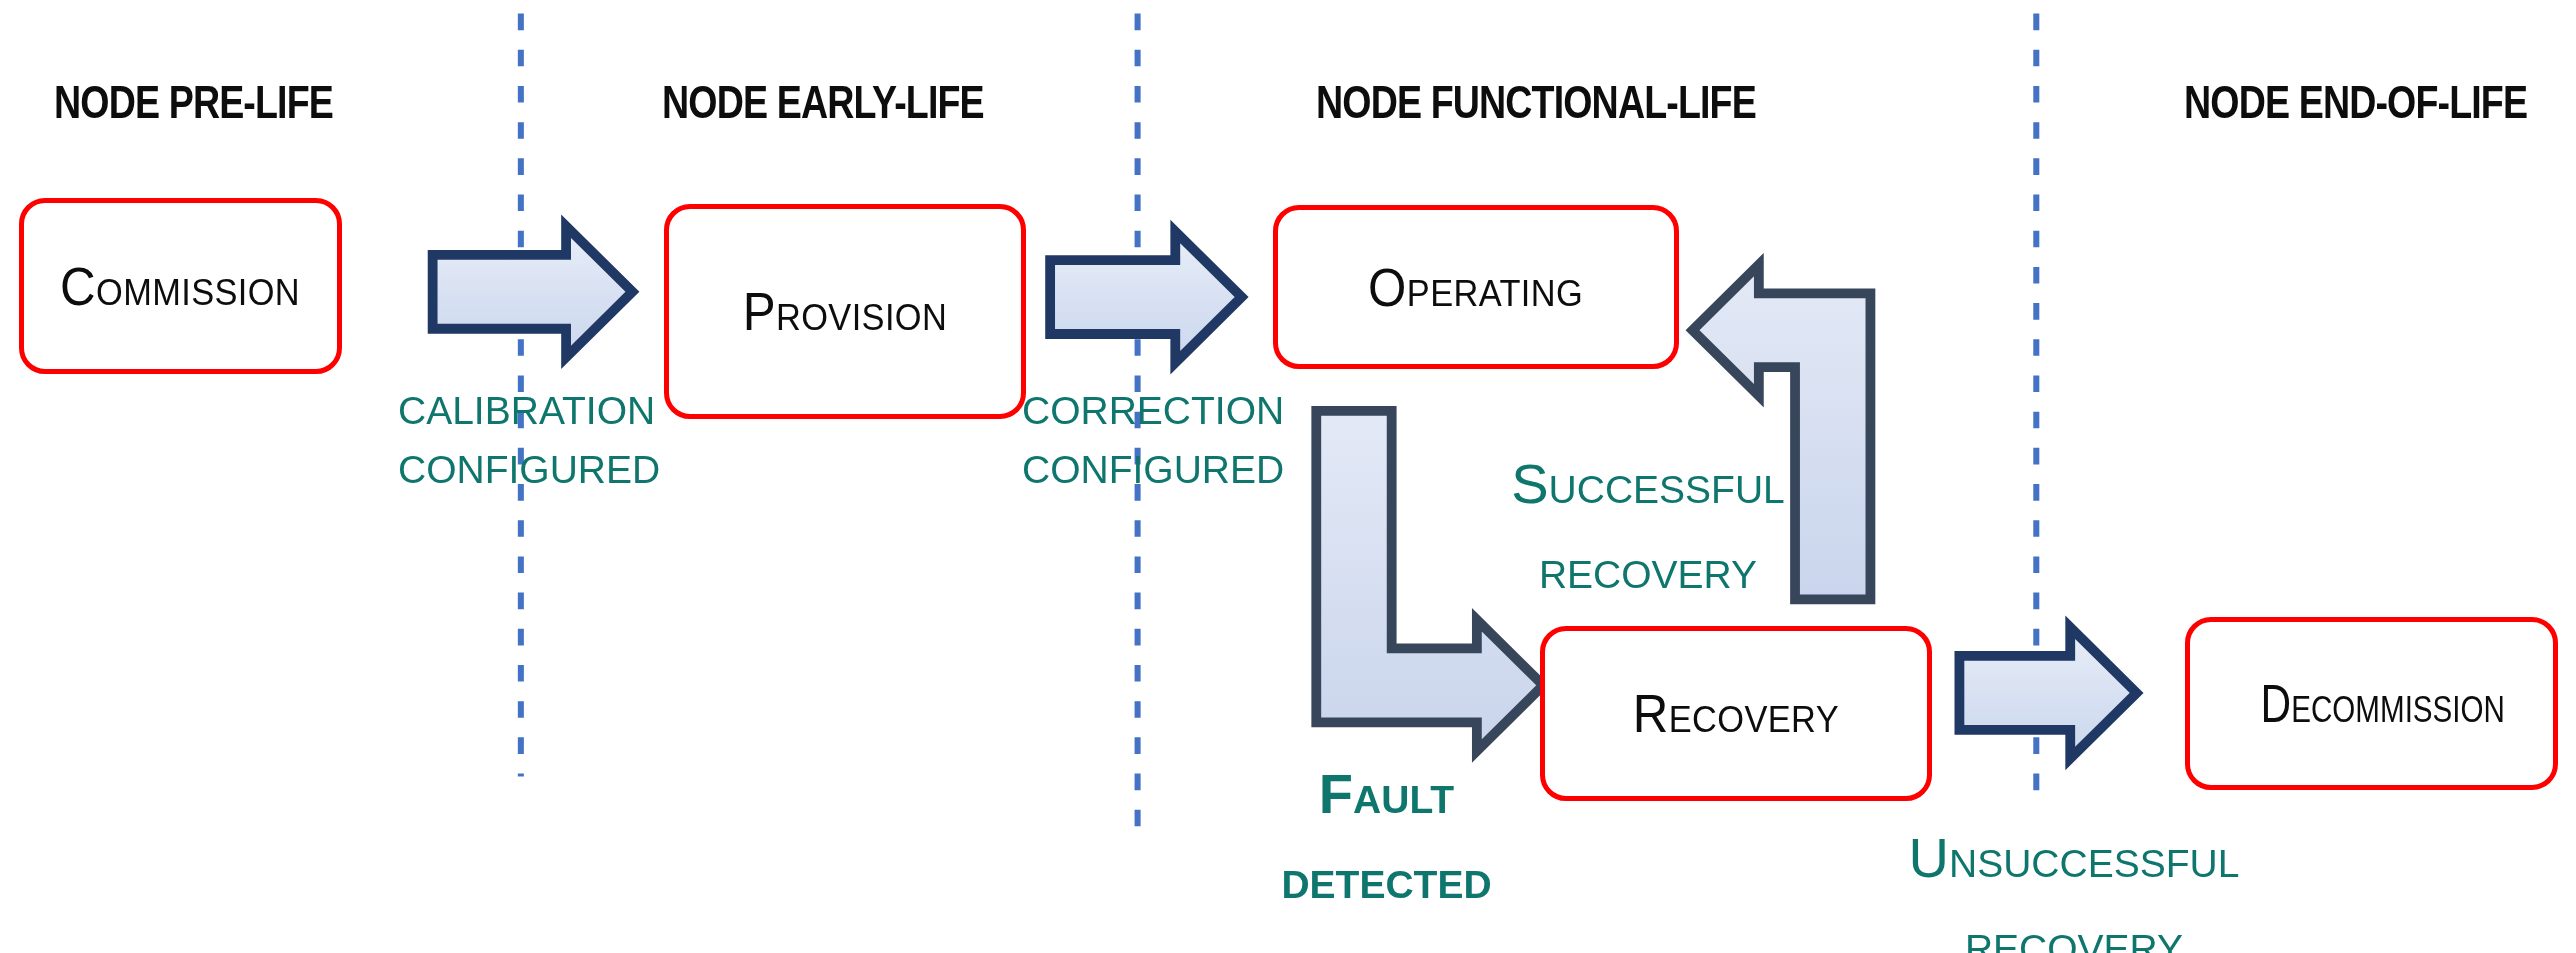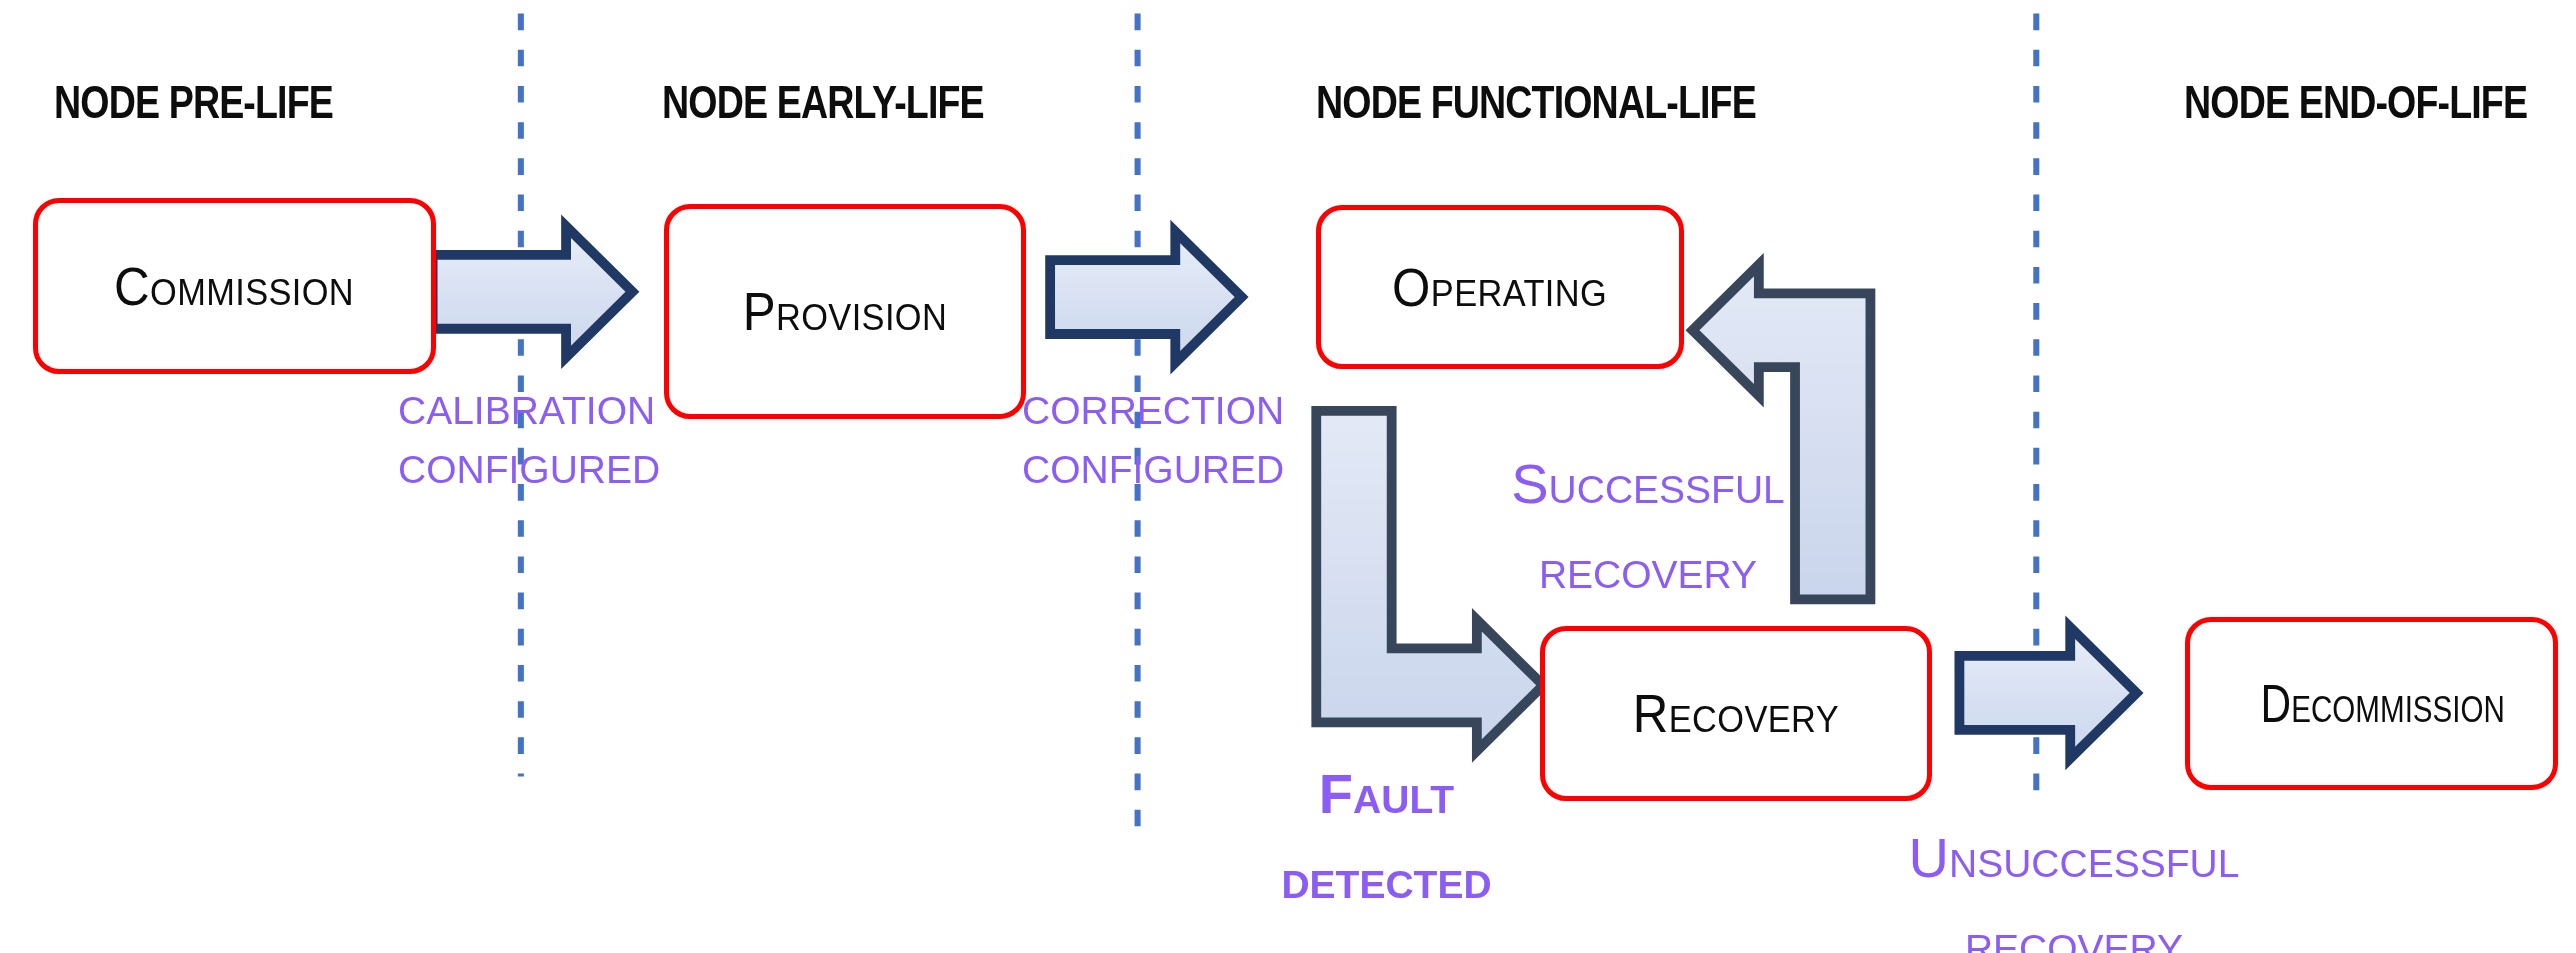--- a/index.html
+++ b/index.html
@@ -61,21 +61,21 @@
   }
   .state-label.condensed {
     transform: scaleX(0.80);
     letter-spacing: 0px;
   }
   
   .edge-label {
     position: absolute;
     font-family: "Liberation Sans", sans-serif;
     font-size: 42px;
-    color: #8b5cf6;
+    color: #0f766e;
     line-height: 1.52;
     white-space: nowrap;
     text-align: center;
   }
   .edge-label.plain-caps {
     font-size: 39px;
     letter-spacing: 0px;
   }
   .edge-label.smallcaps {
     font-variant: small-caps;
@@ -119,29 +119,29 @@
     <path d="M 2332,389 L 2480,389 L 2480,795 L 2380,795 L 2380,487 L 2332,487 L 2332,525 L 2244,438 L 2332,351 Z" fill="url(#arrowGradSlate)" stroke="#37465b" stroke-width="13" stroke-linejoin="miter"></path>
 
     <path d="M 2598,870 L 2745,870 L 2745,832 L 2833,919 L 2745,1006 L 2745,968 L 2598,968 Z" fill="url(#arrowGrad)" stroke="#1f3864" stroke-width="13" stroke-linejoin="miter"></path>
   </svg>
 
   <div class="phase-header" style="left:54px; top:74px;">NODE PRE-LIFE</div>
   <div class="phase-header" style="left:662px; top:74px;">NODE EARLY-LIFE</div>
   <div class="phase-header" style="left:1316px; top:74px;">NODE FUNCTIONAL-LIFE</div>
   <div class="phase-header" style="left:2184px; top:74px;">NODE END-OF-LIFE</div>
 
-  <div class="state-box" style="left:19px; top:198px; width:403px; height:176px;margin-left:14px;">
+  <div class="state-box" style="left:19px; top:198px; width:323px; height:176px;">
     <span class="state-label">Commission</span>
   </div>
 
   <div class="state-box" style="left:664px; top:204px; width:362px; height:215px;">
     <span class="state-label">Provision</span>
   </div>
 
-  <div class="state-box" style="left:1316px; top:205px; width:368px; height:164px;">
+  <div class="state-box" style="left:1273px; top:205px; width:406px; height:164px;">
     <span class="state-label">Operating</span>
   </div>
 
   <div class="state-box" style="left:1540px; top:626px; width:392px; height:175px;">
     <span class="state-label">Recovery</span>
   </div>
 
   <div class="state-box" style="left:2185px; top:617px; width:373px; height:173px;padding-left:22px;">
     <span class="state-label condensed">Decommission</span>
   </div>

